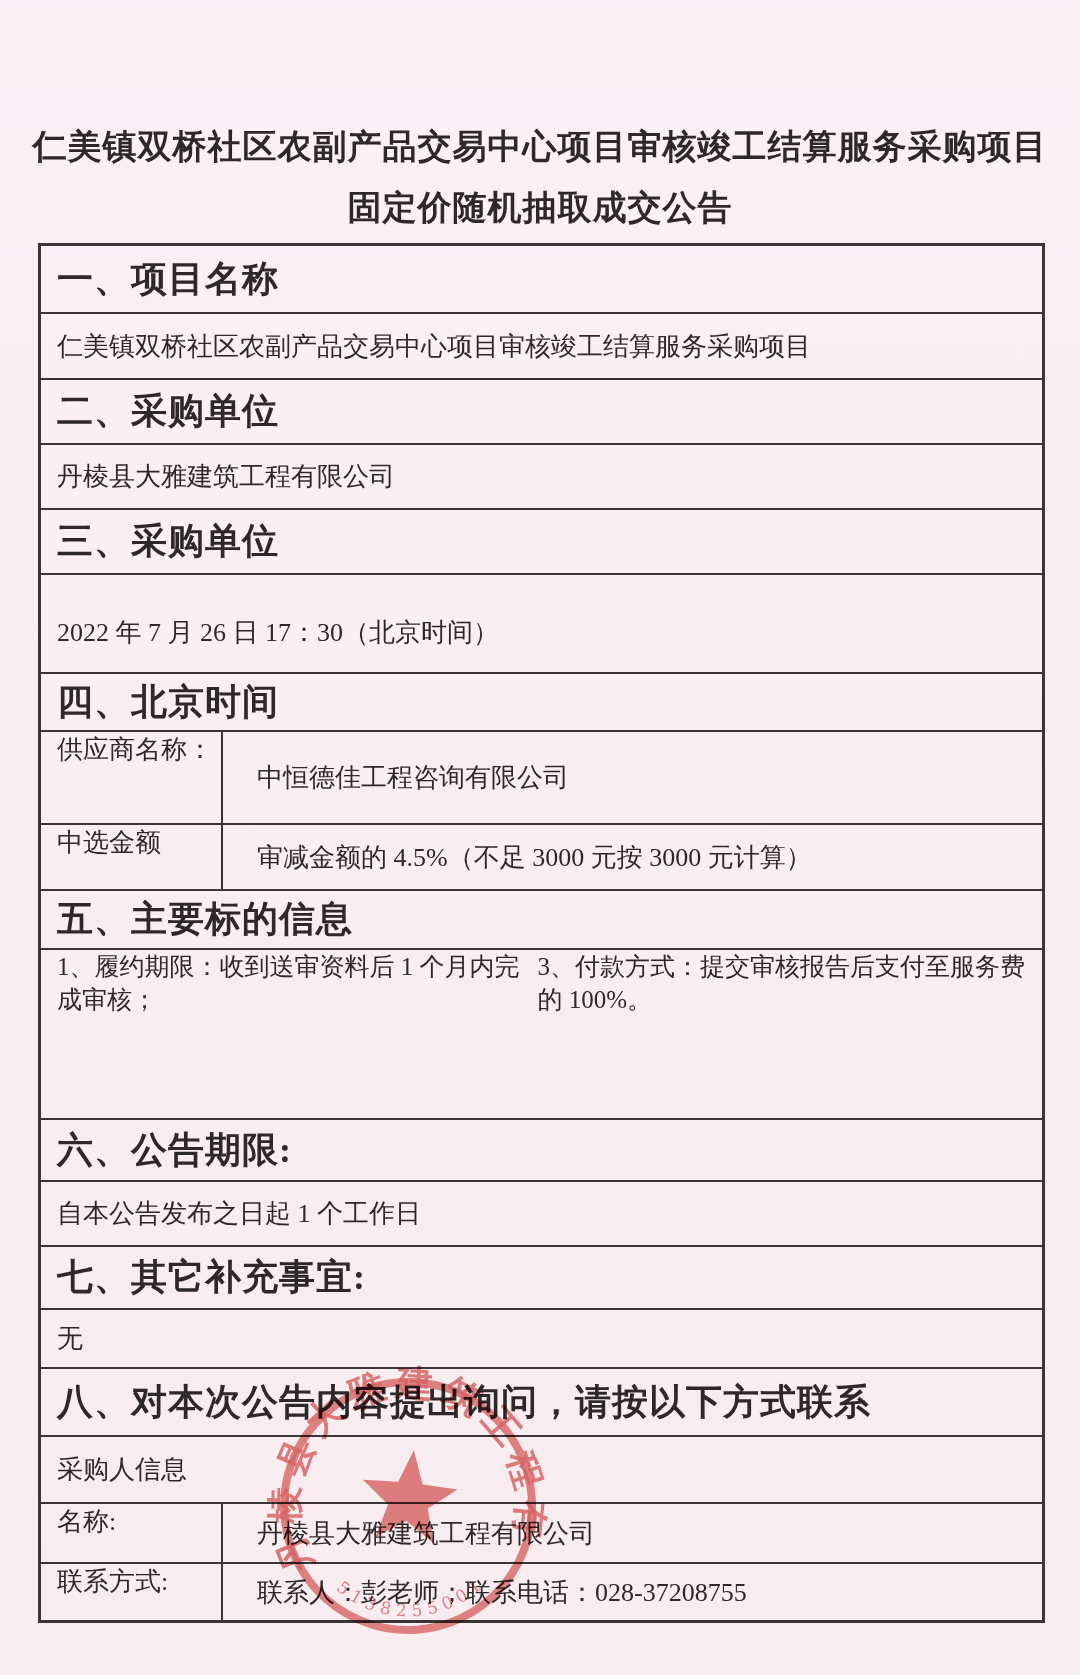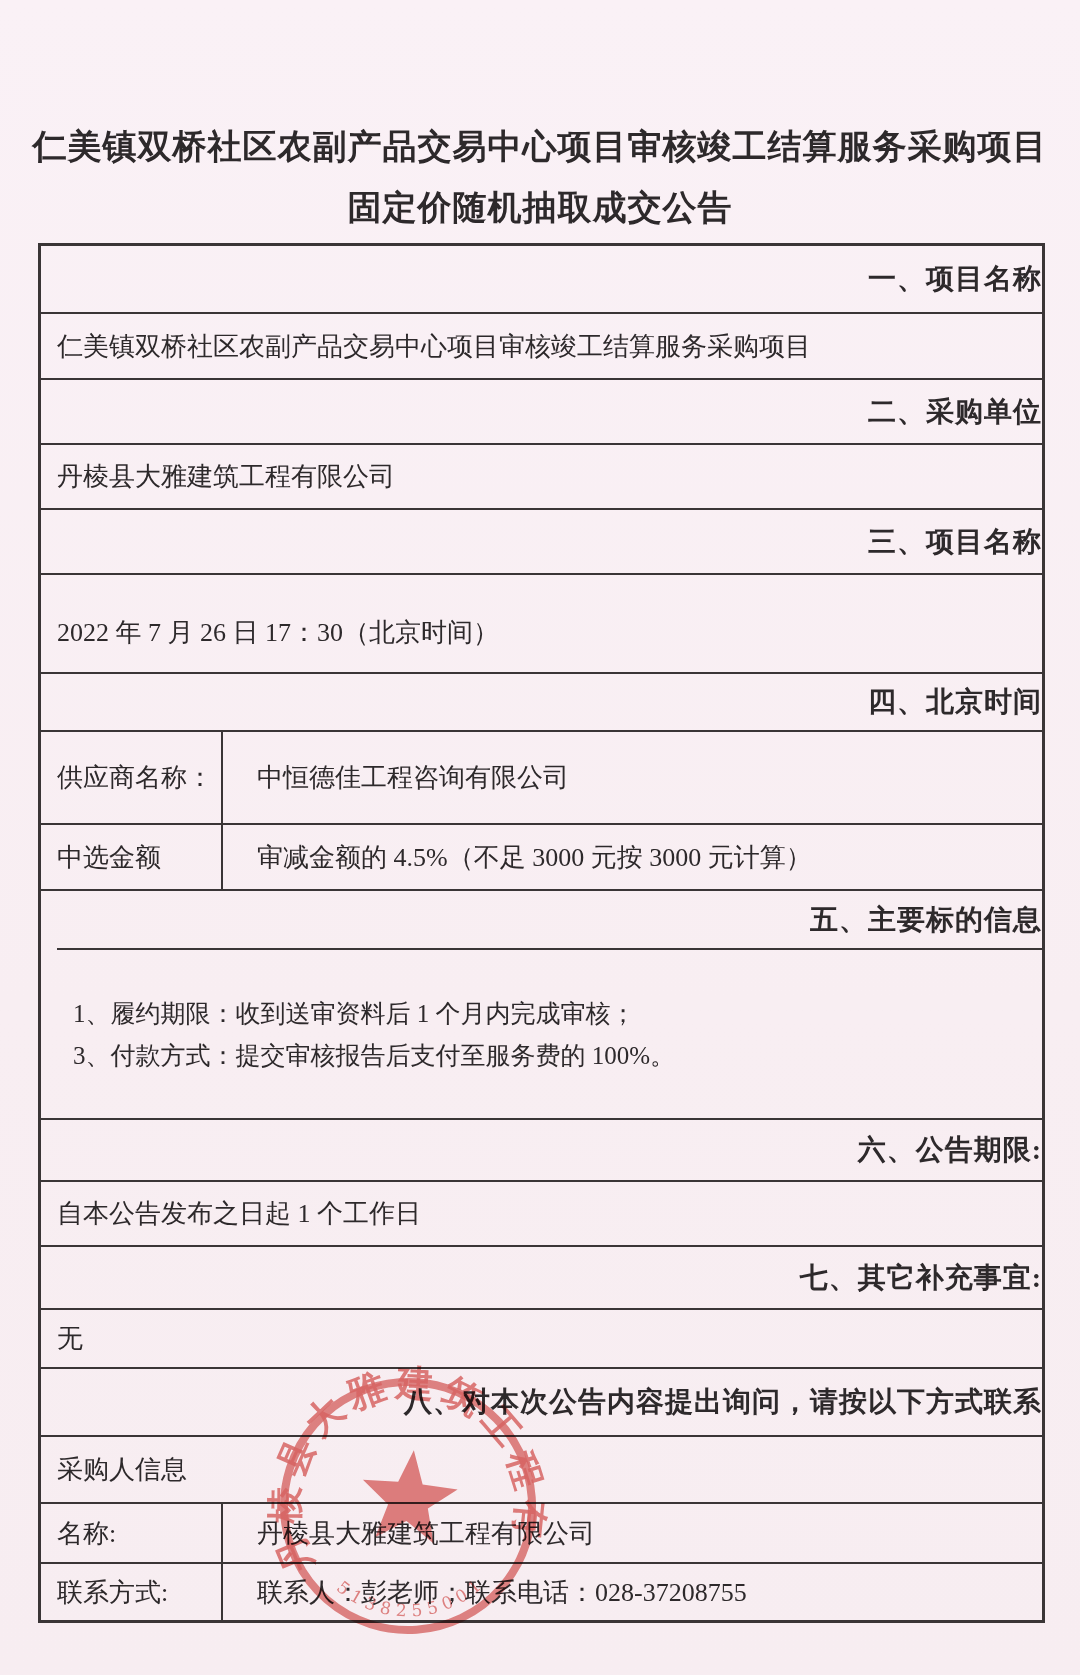--- a/index.html
+++ b/index.html
@@ -30,37 +30,37 @@
     background:transparent;
   }
   .row{
     display:flex;align-items:center;
     box-sizing:border-box;
     border-top:2px solid var(--bd);
     padding-left:16px;
     font-size:26px;
   }
   .row.first{border-top:none;}
-  .hdr{font-weight:bold;font-size:28px;letter-spacing:1px;justify-content:flex-end;}
+  .hdr{font-weight:bold;font-size:36px;letter-spacing:1px;}
   .pair{padding-left:0;}
   .pair .lbl{
     width:182px;flex:0 0 182px;align-self:stretch;
-    display:flex;align-items:center;
+    display:flex;align-items:flex-start;
     padding-left:16px;box-sizing:border-box;
     border-right:2px solid var(--bd);
     font-family:Liberation Serif, serif;
   }
   .pair .val{
     flex:1;display:flex;align-items:center;
     padding-left:34px;
   }
   .row.datetime{align-items:flex-end;padding-bottom:22px;}
   .row.multi{
-    flex-direction:column;align-items:flex-start;justify-content:center;
-    gap:9px;font-size:25px;margin-left:16px;
+    flex-direction:row;align-items:flex-start;justify-content:center;
+    gap:9px;font-size:25px;
   }
   .stamp{
     position:absolute;left:258px;top:1356px;
     mix-blend-mode:multiply;opacity:.85;
     transform:rotate(-4deg);
   }
 </style>
 </head>
 <body>
 
@@ -81,21 +81,21 @@
     </div>
 
     <div class="row hdr" style="height:65px">
       <span>二、采购单位</span>
     </div>
     <div class="row" style="height:65px">
       <span>丹棱县大雅建筑工程有限公司</span>
     </div>
 
     <div class="row hdr" style="height:65px">
-      <span>三、项目名称</span>
+      <span>三、采购单位</span>
     </div>
     <div class="row datetime" style="height:99px">
       <span>2022 年 7 月 26 日 17：30（北京时间）</span>
     </div>
 
     <div class="row hdr" style="height:58px">
       <span>四、北京时间</span>
     </div>
     <div class="row pair" style="height:93px">
       <div class="lbl">

